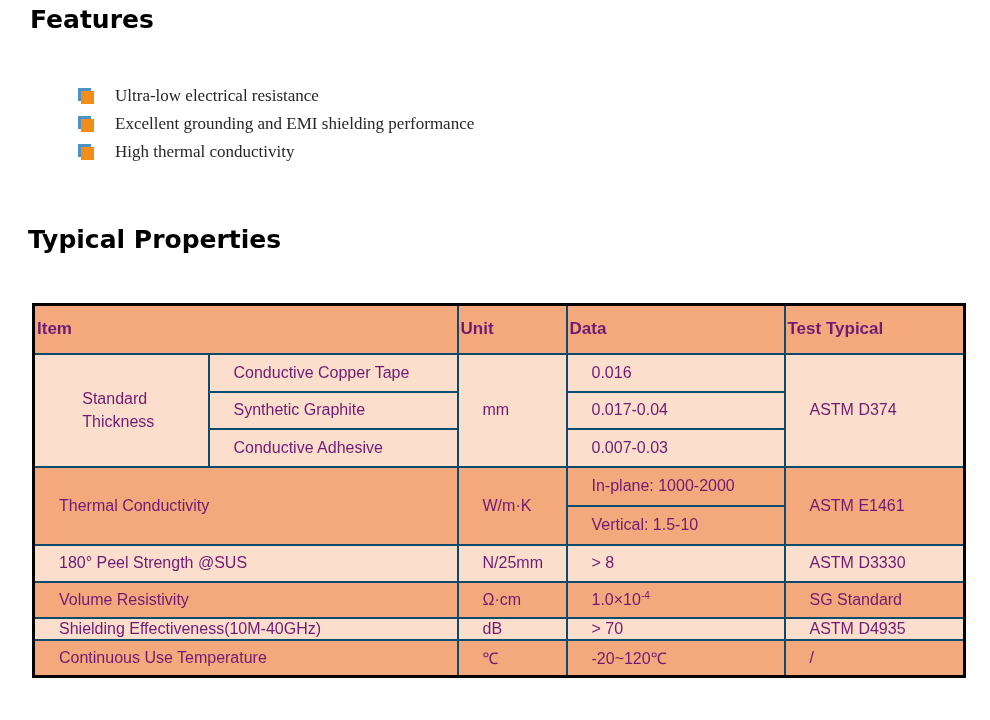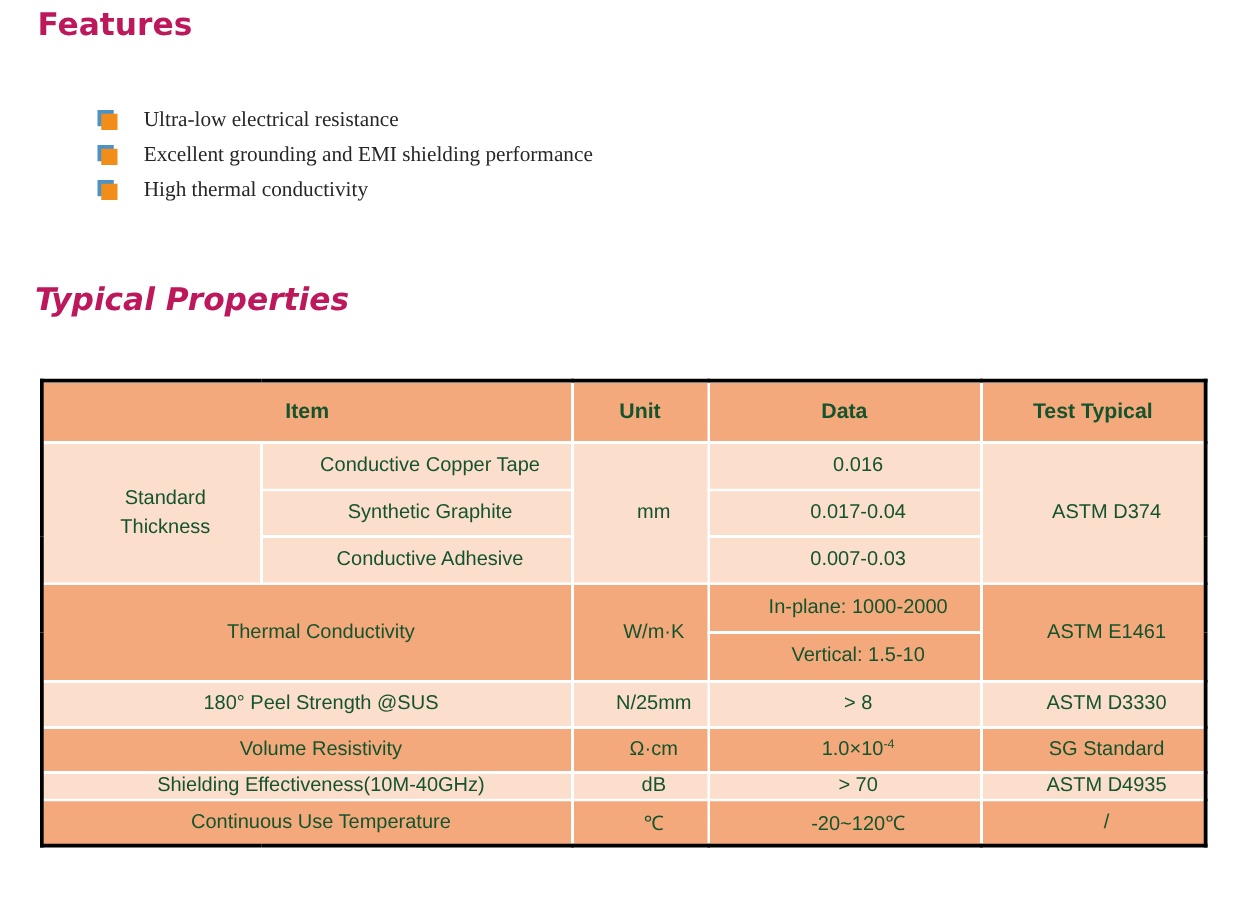--- a/index.html
+++ b/index.html
@@ -9,25 +9,25 @@
     background: #ffffff;
     font-family: "Liberation Sans", sans-serif;
     position: relative;
     overflow: hidden;
   }
   .heading {
     position: absolute;
     font-family: "DejaVu Sans", sans-serif;
     font-weight: bold;
     font-size: 25px;
-    color: #be185d;
+    color: #000000;
     white-space: nowrap;
   }
   #features-heading { left: 30px; top: 5px; }
-  #properties-heading { left: 28px; top: 225px; font-style: italic; }
+  #properties-heading { left: 28px; top: 225px; }
 
   .feature-list {
     position: absolute;
     left: 78px; top: 82px;
   }
   .feature-item {
     display: flex;
     align-items: center;
     height: 28px;
   }
@@ -55,25 +55,25 @@
 
   table.props-table {
     position: absolute;
     left: 32px; top: 303px;
     width: 931px;
     border-collapse: collapse;
     table-layout: fixed;
     border: 3px solid #000;
   }
   .props-table th, .props-table td {
-    border: 2px solid #ffffff;
-    text-align: center;
+    border: 2px solid #0c4a6e;
+    text-align: left;
     vertical-align: middle;
     padding: 0 2px;
-    color: #14532d;
+    color: #701a75;
     overflow: hidden;
   }
   .props-table th {
     font-size: 17px;
     font-weight: bold;
   }
   .props-table td { font-size: 16px; font-weight: normal; padding-left: 24px; }
   .dark  { background: #f3a97b; }
   .light { background: #fbdecb; }
   .wrap-narrow { max-width: 100px; margin: 0 auto; line-height: 1.45; }

